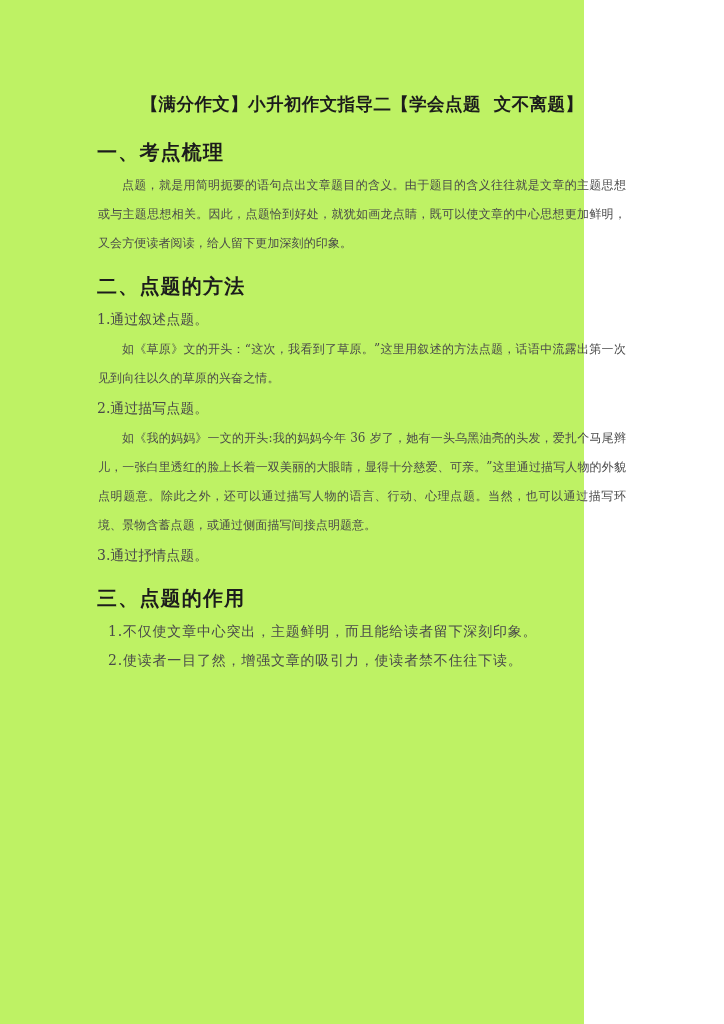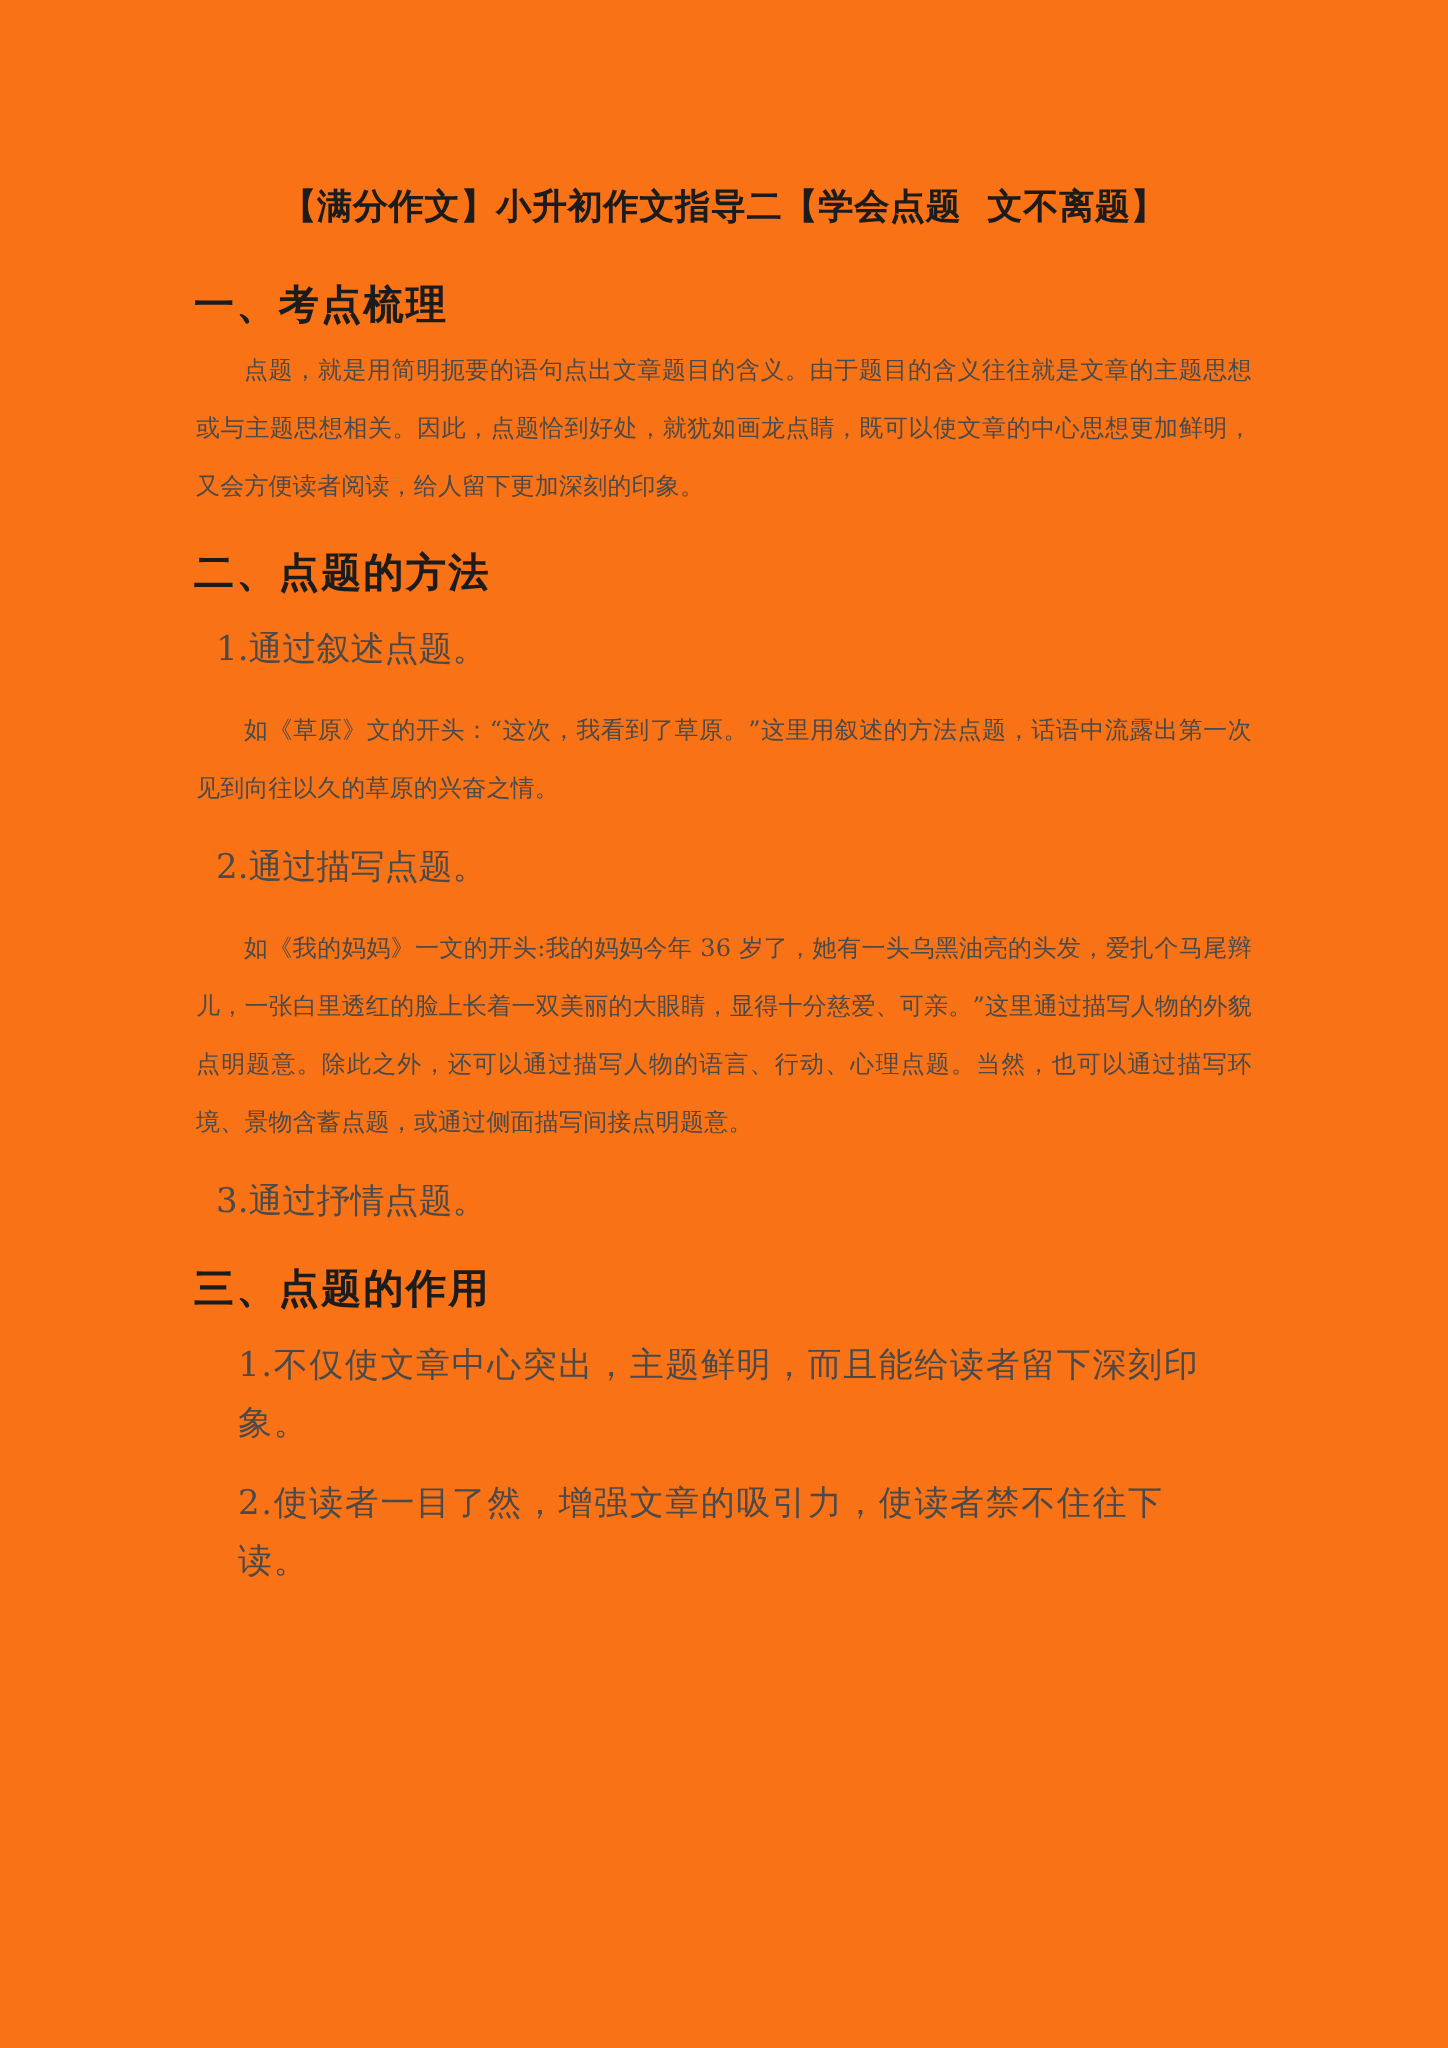--- a/index.html
+++ b/index.html
@@ -8,23 +8,23 @@
     background: #ffffff;
   }
   body {
     width: 724px;
     height: 1024px;
     font-family: "DejaVu Sans", "Liberation Sans", sans-serif;
     overflow: hidden;
   }
   .page {
     position: relative;
-    width: 724px;
+    width: 584px;
     height: 1024px;
-    background: #f97316;
+    background: #bef264;
     box-sizing: border-box;
   }
   .content {
     position: absolute;
     left: 97px;
     top: 90px;
     width: 530px;
   }
 
   
@@ -79,24 +79,24 @@
     text-align: justify;
     text-justify: inter-ideograph;
     margin: 1px;
     letter-spacing: 0.1px;
   }
   .indent-2em {
     text-indent: 2em;
   }
   .list-line {
     font-family: "DejaVu Serif", "Liberation Serif", serif;
-    font-size: 17px;
+    font-size: 14px;
     color: #4a4a4a;
     line-height: 29px;
-    margin: 11px;
+    margin: 0;
   }
   .list-line-indent {
     padding-left: 11px;
     letter-spacing: 0.8px;
   }
 </style>
 </head>
 <body>
 
 <div class="page">

